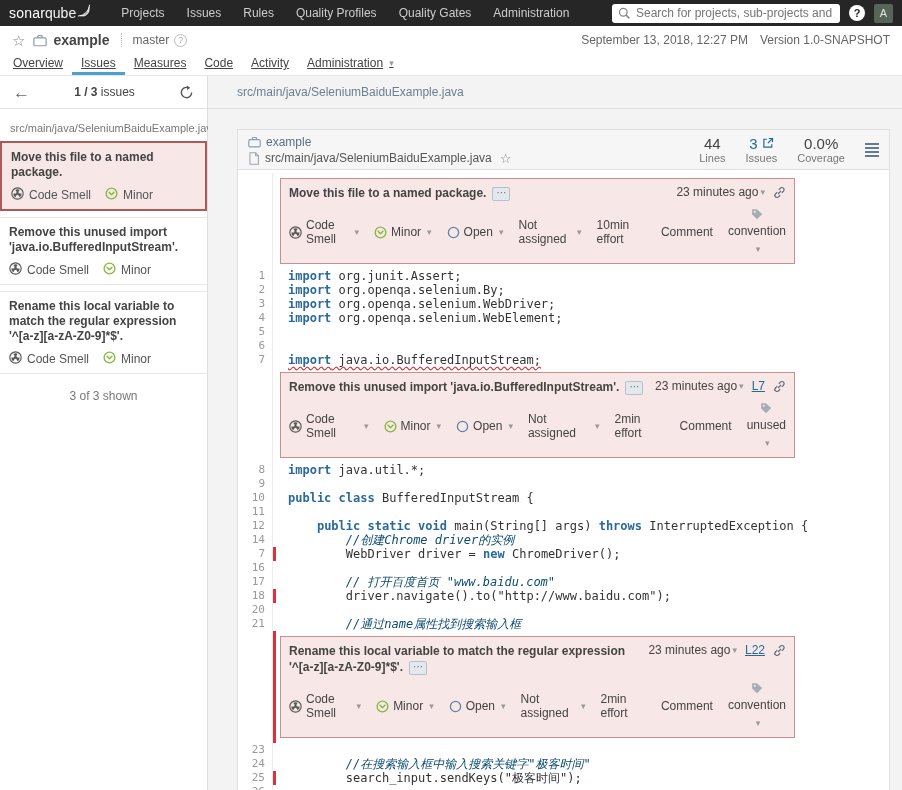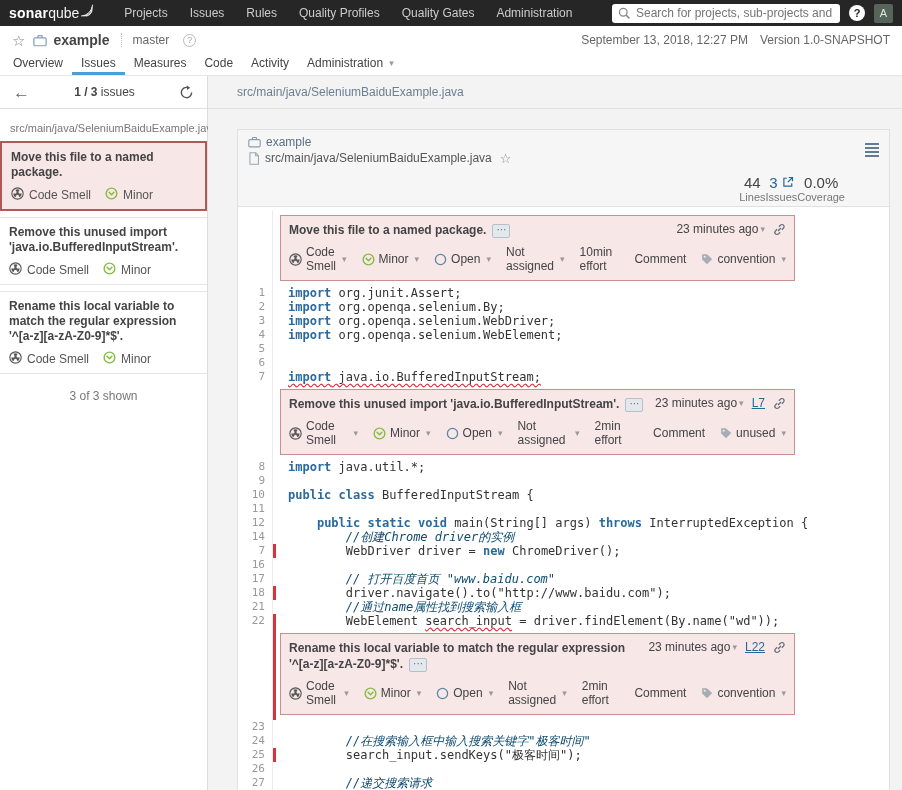--- a/index.html
+++ b/index.html
@@ -2,44 +2,44 @@
 <html><head>
 <meta charset="utf-8">
 <style>
   * { margin:0; padding:0; box-sizing:border-box; }
   html,body { width:902px; height:790px; overflow:hidden; }
   body { font-family:"Liberation Sans",sans-serif; font-size:12px; color:#444; background:#fff; }
 
   
   .topnav { height:26px; background:#262626; display:flex; align-items:center; padding:0 9px; }
   .logo { color:#fff; font-size:14px; display:flex; align-items:flex-start; margin-right:18px; cursor:pointer; }
-  .logo b { font-weight:bold; letter-spacing:.2px; }
+  .logo b { font-weight:normal; letter-spacing:.2px; }
   .logo .lt { font-weight:normal; color:#f2f2f2; }
   .logo svg { margin:-1px 0 0 1px; }
   .nav-items { display:flex; height:100%; }
   .nav-item { color:#ccc; font-size:12px; padding:0 11px; display:flex; align-items:center; cursor:pointer; }
   .nav-spacer { flex:1; }
   .search { position:relative; width:228px; height:19px; margin-right:9px; }
   .search input { width:100%; height:100%; border:none; border-radius:3px; padding:0 6px 0 24px; font-size:12px; color:#444; outline:none; background:#fff; }
   .search .mag { position:absolute; left:6px; top:3px; }
   .help { width:16px; height:16px; border-radius:50%; background:#fff; color:#262626; font-weight:bold; font-size:11px; display:flex; align-items:center; justify-content:center; margin-right:9px; cursor:pointer; }
   .avatar { width:19px; height:19px; background:#56645a; color:#dfe6df; display:flex; align-items:center; justify-content:center; font-size:11px; border-radius:2px; cursor:pointer; }
 
   
   .proj-header { height:24px; display:flex; align-items:center; padding:0 12px; background:#fff; margin-top:2px; }
   .star { color:#888; font-size:15px; margin-right:8px; cursor:pointer; line-height:1; }
   .proj-name { font-size:14px; font-weight:bold; color:#444; margin-left:6px; }
   .branch-sep { border-left:1px dotted #bbb; height:14px; margin:0 11px; }
-  .branch { color:#666; font-size:12px; margin-right:14px; }
+  .branch { color:#666; font-size:12px; margin-right:5px; }
   .qcircle { width:13px; height:13px; border-radius:50%; border:1px solid #bbb; color:#aaa; font-size:9px; display:inline-flex; align-items:center; justify-content:center; }
   .hdr-right { margin-left:auto; color:#666; font-size:12px; display:flex; gap:12px; }
 
   
   .tabs { height:24px; display:flex; align-items:stretch; padding:0 4px; border-bottom:1px solid #e6e6e6; background:#fff; }
-  .tab { padding:5px 9px 3px; font-size:12px; color:#444; cursor:pointer; border-bottom:3px solid transparent; display:flex; align-items:center; gap:4px; }
+  .tab { padding:5px 9px 3px; font-size:12px; color:#444; cursor:pointer; border-bottom:3px solid transparent; display:flex; align-items:center; gap:4px;text-decoration:underline; }
   .tab.active { border-bottom-color:#4b9fd5; }
   .caret { color:#999; font-size:9px; margin-left:2px; }
 
   
   .content { display:flex; height:716px; }
 
   
   .sidebar { width:208px; background:#fff; border-right:1px solid #ddd; flex-shrink:0; }
   .sb-head { height:33px; display:flex; align-items:center; padding:0 13px; border-bottom:1px solid #e0e0e0; }
   .back { font-size:17px; color:#666; cursor:pointer; line-height:1; }
@@ -84,21 +84,21 @@
   
   .ibox { width:515px; margin:5px 0 5px 4px; background:#f8e7e7; border:1px solid #c98f8f; padding:6px 8px 7px; font-family:"Liberation Sans",sans-serif; cursor:pointer; }
   .ibox-top { margin-bottom:7px; }
   .ibox-right { float:right; display:flex; align-items:center; gap:8px; font-size:12px; color:#444; white-space:nowrap; margin-left:8px; }
   .ibox-right .lline { color:#236a97; cursor:pointer;text-decoration:underline; }
   .ibox-title { font-weight:bold; font-size:12px; color:#444; line-height:16px; }
   .more-btn { display:inline-block; background:#e3e8ec; border:1px solid #b4c0ca; border-radius:2px; font-size:10px; line-height:7px; padding:1px 3px 4px; color:#667; vertical-align:middle; margin-left:6px; cursor:pointer; }
   .ibox-meta { clear:both; display:flex; align-items:center; font-size:12px; color:#444; }
   .ibox-meta .chip { display:flex; align-items:center; gap:4px; margin-right:15px; cursor:pointer; }
   .ibox-meta .plain { margin-right:15px; }
-  .meta-right { margin-left:auto; display:flex; align-items:center; gap:4px; cursor:pointer; }
+  .meta-right { margin-left:auto; display:flex; align-items:center; gap:4px; cursor:pointer;flex-direction:column; }
   .age-dd { cursor:pointer; display:flex; align-items:center; }
 </style>
 </head>
 <body>
 
 <nav class="topnav">
   <div class="logo">
     <b>sonar</b>
       <span class="lt">qube</span>
     <svg width="15" height="13" viewBox="0 0 16 14">
@@ -258,21 +258,21 @@
           <div class="ph-row">
             <svg width="12" height="13" viewBox="0 0 14 16">
               <path d="M2 1 h7 l3.5 3.5 V15 H2 Z" fill="none" stroke="#9aa7b2" stroke-width="1.3"></path>
               <path d="M9 1 V4.5 H12.5" fill="none" stroke="#9aa7b2" stroke-width="1.3"></path>
             </svg>
             <span class="ph-file">src/main/java/SeleniumBaiduExample.java</span>
             <span class="ph-star">☆</span>
           </div>
         </div>
         <div class="ph-right">
-          <div id="metrics" style="display:flex;margin-top:39px;">
+          <div id="metrics" style="display:flex;gap:20px;">
               <div class="metric">
                 <div class="m-val">44</div>
                 <div class="m-label">Lines</div>
               </div>
               <div class="metric">
                 <div class="m-val link">3 <svg width="12" height="12" viewBox="0 0 16 16" fill="none" stroke="#236a97" stroke-width="1.6">
                     <path d="M6.5 3 H2.5 V13.5 H13 V9.5"></path>
                     <path d="M9 2 H14 V7"></path>
                     <path d="M14 2 L7.8 8.2"></path>
                   </svg></div>
@@ -507,28 +507,28 @@
             <div class="ln">17</div>
             <div class="cov"></div>
             <div class="ctext"><span>        </span><span class="c">// 打开百度首页 "www.baidu.com"</span></div>
           </div>
           <div class="crow">
             <div class="ln">18</div>
             <div class="cov red"></div>
             <div class="ctext"><span>        driver.navigate().to("http://www.baidu.com");</span></div>
           </div>
           <div class="crow">
+            <div class="ln">20</div>
+            <div class="cov"></div>
+            <div class="ctext"></div>
+          </div>
+          <div class="crow">
             <div class="ln">21</div>
             <div class="cov"></div>
             <div class="ctext"><span>        </span><span class="c">//通过name属性找到搜索输入框</span></div>
-          </div>
-          <div class="crow">
-            <div class="ln">22</div>
-            <div class="cov red"></div>
-            <div class="ctext"><span>        WebElement </span><span class="u">search_input</span><span> = driver.findElement(By.name("wd"));</span></div>
           </div>
           <div class="crow">
             <div class="ln"></div>
             <div class="cov red"></div>
             <div class="ibox">
               <div class="ibox-top"><div class="ibox-right">
                   <span class="age-dd">23 minutes ago<span class="caret">▾</span></span>
                   <span class="lline">L22</span>
                   <span style="display:flex">
                     <svg width="13" height="13" viewBox="0 0 16 16" fill="none" stroke="#5d6b76" stroke-width="1.5">

